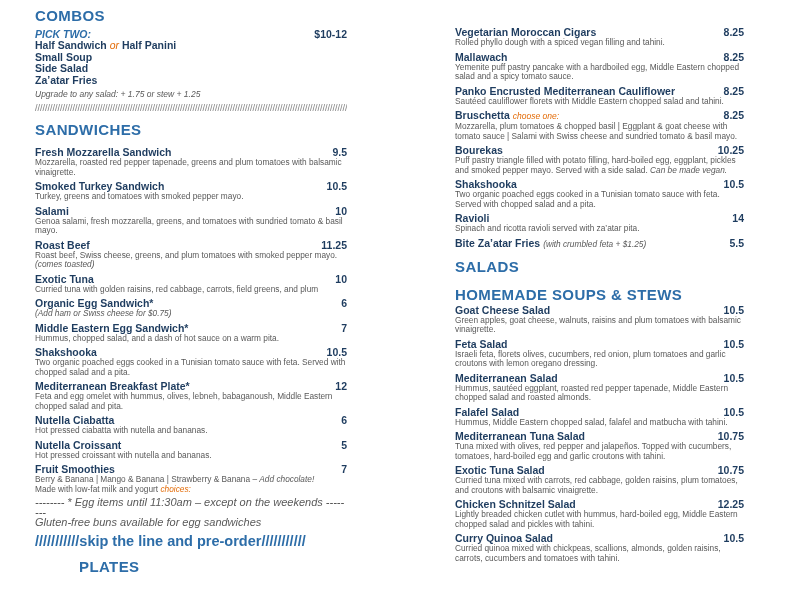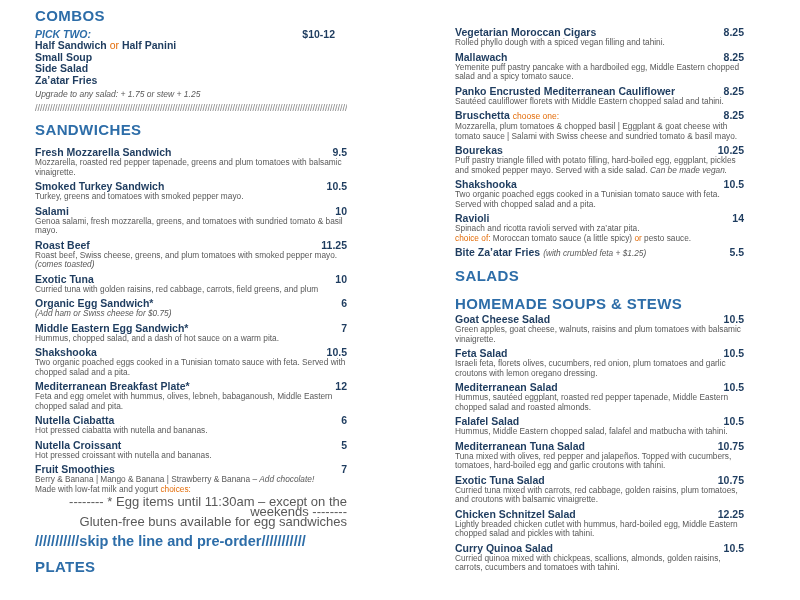--- a/index.html
+++ b/index.html
@@ -13,49 +13,49 @@
   }
   .col { position:absolute; top:7px; }
   .col-left  { left:35px;  width:312px; }
   .col-right { left:455px; width:289px; padding-top:19px; }
 
   .section-title {
     font-size:15px; font-weight:bold; line-height:18px;
     color:var(--heading,#2d6da8); letter-spacing:0.4px;
   }
   .st-sandwiches { margin-top:8px; margin-bottom:7px; }
-  .st-plates { margin-top:8px; }
+  .st-plates { margin-top:8px;margin-left:44px; }
   .st-soups { margin-top:10px; }
   .st-salads { margin-top:8px; margin-bottom:5px; }
 
   .pick-row { display:flex; justify-content:space-between; margin-top:3px; align-items:baseline; }
   .pick-label { color:var(--heading,#2d6da8); font-weight:bold; font-style:italic; font-size:10.5px; }
-  .pick-price { color:var(--name,#1e3c5f); font-weight:bold; font-size:10.5px; margin-right:12px; }
+  .pick-price { color:var(--name,#1e3c5f); font-weight:bold; font-size:10.5px; }
 
   .combo-line { font-size:10.5px; font-weight:bold; color:var(--name,#1e3c5f); line-height:11.5px; }
-  .part-a { color:var(--accent,#e36c09); }
+  .part-a { color:var(--accent,#e36c09); font-style:italic; }
   .combo-line .part-a { font-weight:normal; }
 
   .upgrade { margin-top:3px; font-size:8.5px; font-style:italic; color:var(--desc,#595959); }
 
   .divider {
     margin-top:4px; font-size:9px; line-height:10px;
     color:var(--divider,#7f7f7f); white-space:nowrap; overflow:hidden;
   }
 
   .menu-item { margin-bottom:3px; }
   .item-head { display:flex; justify-content:space-between; align-items:baseline; }
   .item-name { font-size:10.5px; font-weight:bold; color:var(--name,#1e3c5f); line-height:12px; padding-right:6px; }
   .item-price { font-size:10.5px; font-weight:bold; color:var(--name,#1e3c5f); line-height:12px; white-space:nowrap; }
   .item-desc { font-size:8.3px; line-height:9.5px; color:var(--desc,#595959); }
   .item-desc .part-i { font-style:italic; }
   .item-name .part-i { font-weight:normal; font-style:italic; color:var(--desc,#595959); font-size:8.3px; }
   .item-name .part-a { font-weight:normal; font-size:8.5px; }
 
-  .note { text-align:right; font-size:13px; color:var(--desc,#595959); line-height:10px; }
+  .note { text-align:left; font-size:11px; font-style:italic; color:var(--desc,#595959); line-height:10px; }
   .note-first { margin-top:3px; }
   .preorder { margin-top:5px; font-size:14.5px; font-weight:bold; color:var(--heading,#2d6da8); line-height:18px; }
 </style>
 </head>
 <body>
 
 <div class="page">
 
   <div class="col col-left">
     <div class="section-title">COMBOS</div>
@@ -217,21 +217,20 @@
             <span class="item-price">10.5</span>
           </div>
           <div class="item-desc"><span class="part">Two organic poached eggs cooked in a Tunisian tomato sauce with feta. Served with chopped salad and a pita.</span></div>
         </div>
         <div class="menu-item">
           <div class="item-head">
             <span class="item-name"><span class="part">Ravioli</span></span>
             <span class="item-price">14</span>
           </div>
           <div class="item-desc"><span class="part">Spinach and ricotta ravioli served with za’atar pita.</span></div>
-          <div class="item-desc"><span class="part part-a">choice of:</span><span class="part"> Moroccan tomato sauce (a little spicy) </span><span class="part part-a">or</span><span class="part"> pesto sauce.</span></div>
         </div>
         <div class="menu-item">
           <div class="item-head">
             <span class="item-name"><span class="part">Bite Za’atar Fries  </span><span class="part part-i">(with crumbled feta + $1.25)</span></span>
             <span class="item-price">5.5</span>
           </div>
         </div>
       </div>
 
     <div class="section-title st-salads">SALADS</div>

